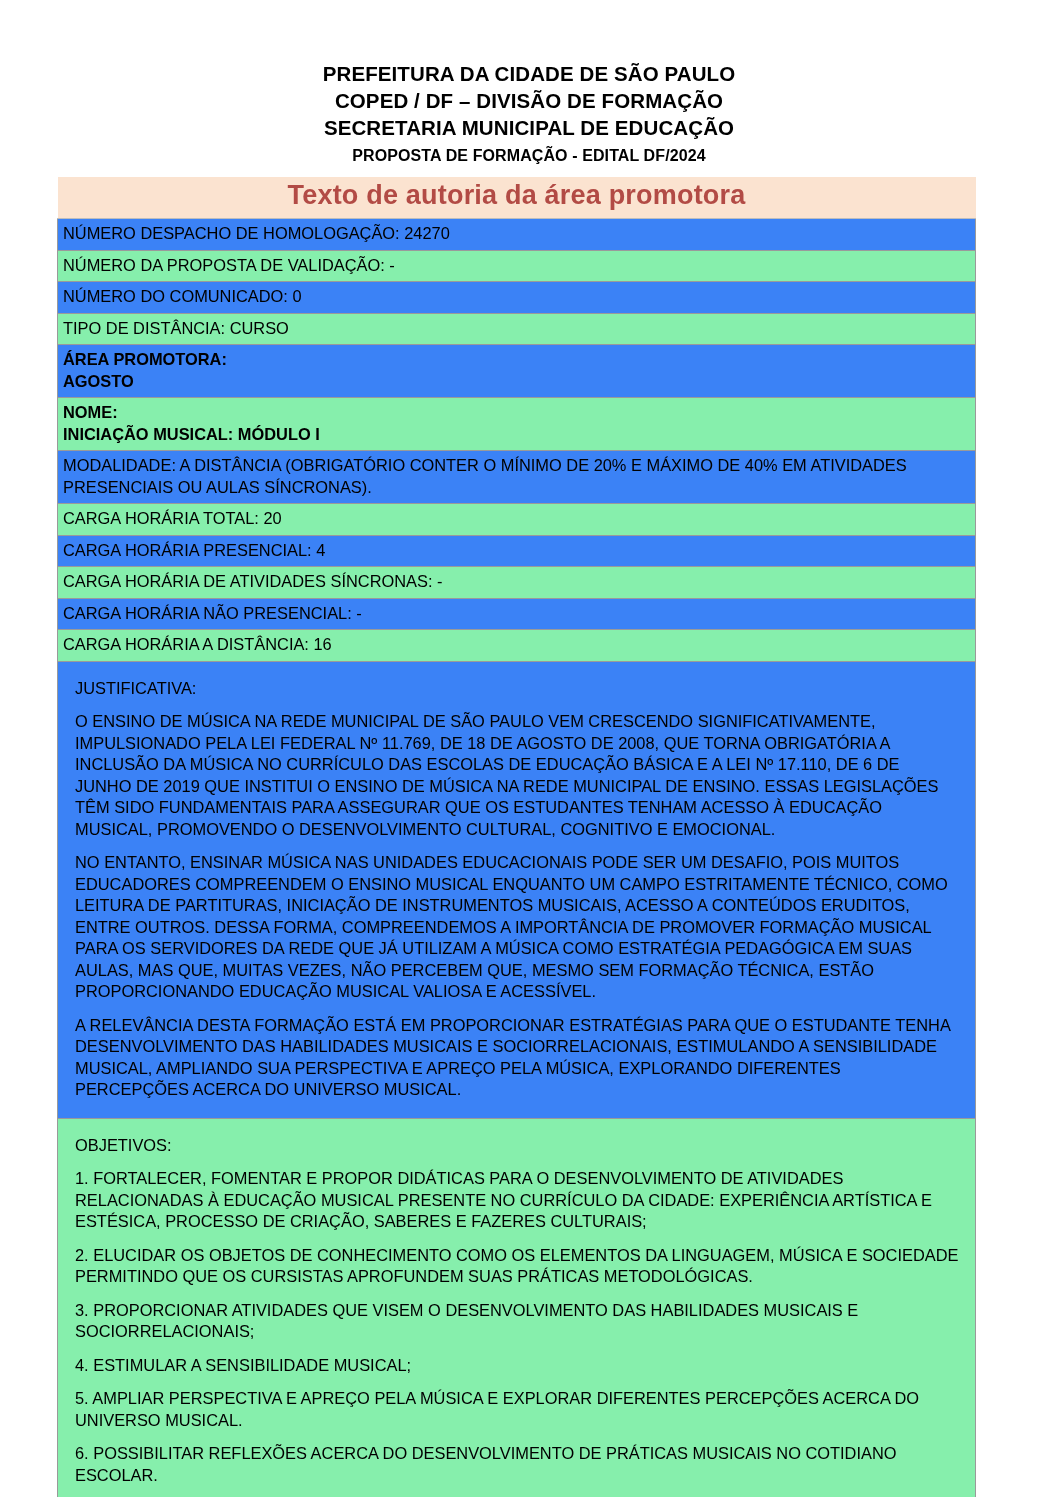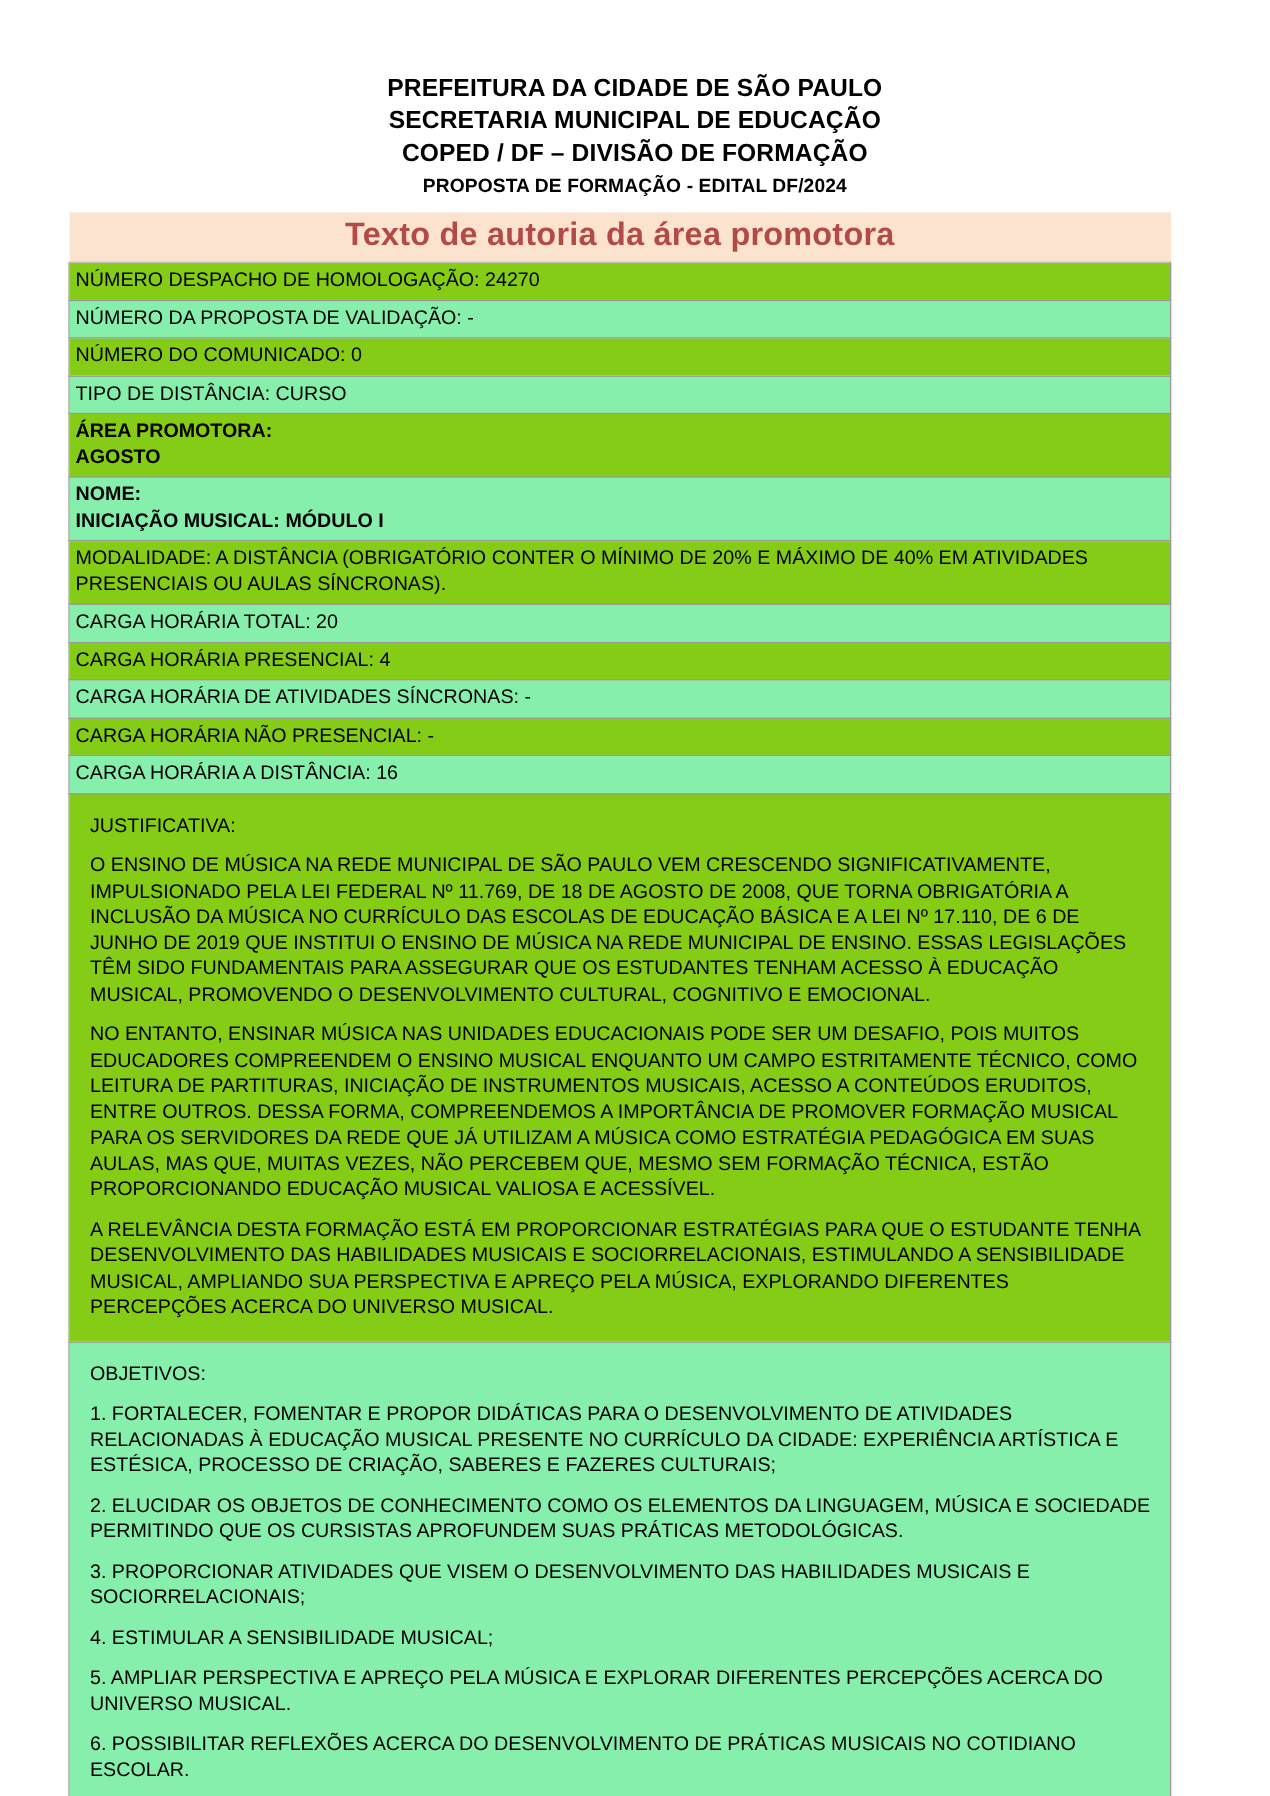--- a/index.html
+++ b/index.html
@@ -50,21 +50,21 @@
     border-collapse: collapse;
     table-layout: fixed;
   }
   .form-table td {
     border: 1px solid #9a9a9a;
     padding: 4px 4px 5px 5px;
     font-size: 16.4px;
     line-height: 21.5px;
     vertical-align: top;
     color: #000;
-    background: #84cc16;
+    background: #3b82f6;
     word-wrap: break-word;
   }
   .form-table td.shade {
     background: #86efac;
   }
   .form-table td.bold {
     font-weight: bold;
   }
 
   
@@ -89,22 +89,22 @@
     padding: 0;
   }
 </style>
 </head>
 <body>
 
 <div class="page">
 
   <div class="doc-header">
     <div class="hline">PREFEITURA DA CIDADE DE SÃO PAULO</div>
+    <div class="hline">COPED / DF – DIVISÃO DE FORMAÇÃO</div>
     <div class="hline">SECRETARIA MUNICIPAL DE EDUCAÇÃO</div>
-    <div class="hline">COPED / DF – DIVISÃO DE FORMAÇÃO</div>
     <div class="hline big">PROPOSTA DE FORMAÇÃO - EDITAL DF/2024</div>
   </div>
 
   <table class="form-table">
     <colgroup>
         <col style="width:918px">
       </colgroup>
     <tbody>
 
       <tr class="banner">

